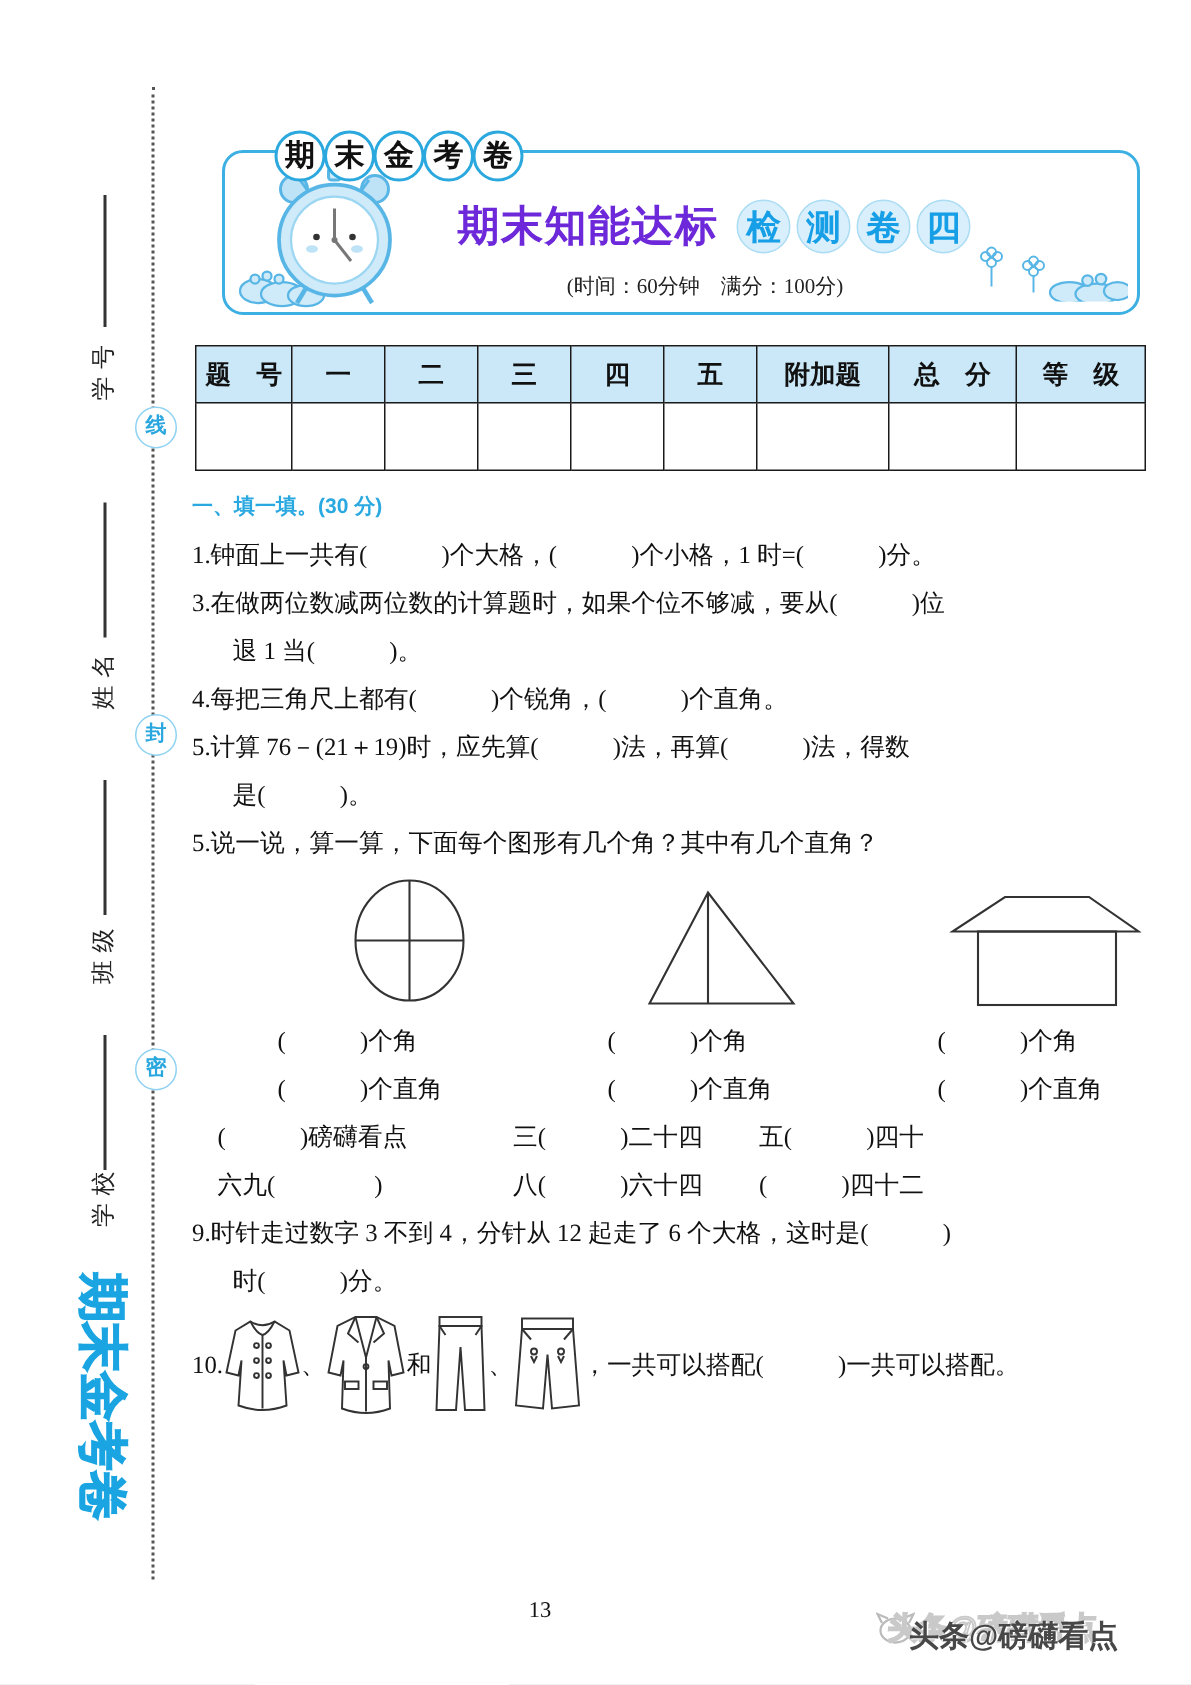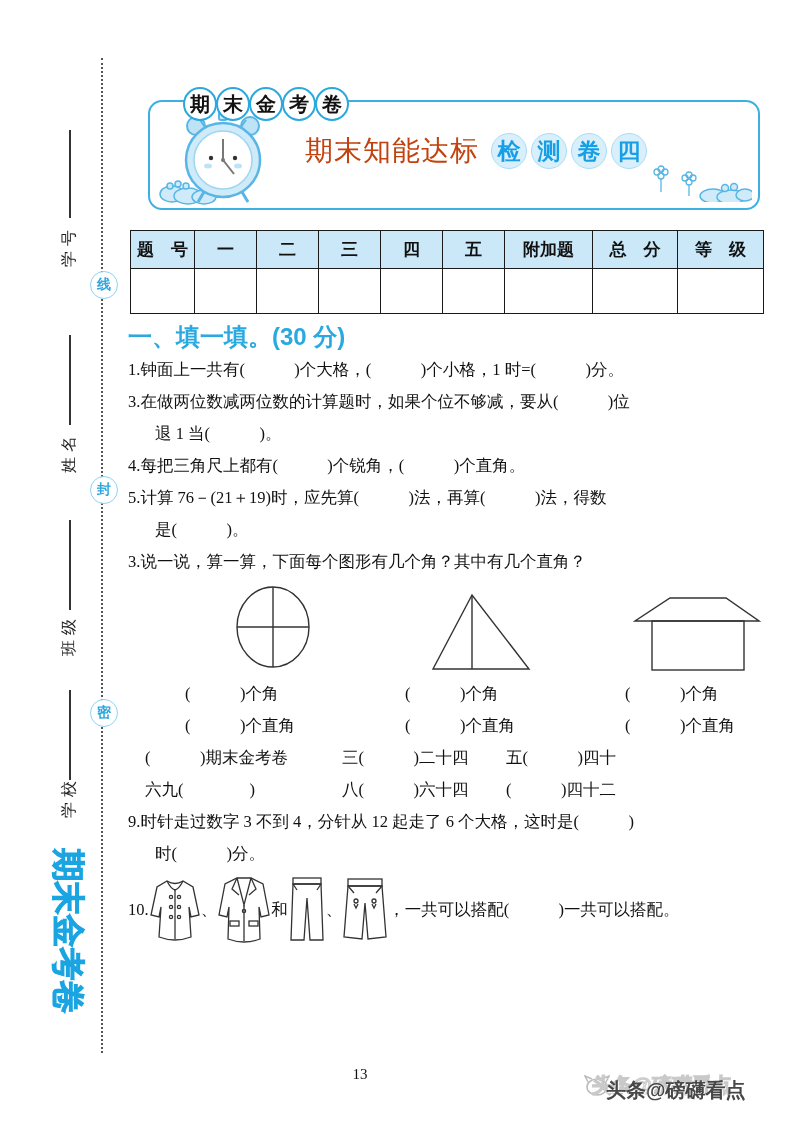--- a/index.html
+++ b/index.html
@@ -26,41 +26,41 @@
     -webkit-text-stroke:1px #1aa5e2; }
   
   .head-box { position:absolute; left:148px; top:100px; width:612px; height:110px;
     border:2.5px solid #3cb0e2; border-radius:14px; background:#fff; }
   .badge-row { position:absolute; left:183px; top:87px; display:flex; }
   .badge-circle { width:34px; height:34px; border-radius:50%; background:#fff;
     border:2px solid #2ba8de; margin-right:-1px; text-align:center;
     font-size:20px; font-weight:bold; line-height:31px; color:#111; }
   .title-row { position:absolute; left:155px; top:30px; display:flex; align-items:center; }
   .title-main { font-family:"Liberation Sans","DejaVu Sans",sans-serif;
-    font-weight:normal; font-size:28px; color:#c2410c; letter-spacing:1px; margin-right:8px; }
+    font-weight:bold; font-size:28px; color:#6d28d9; letter-spacing:1px; margin-right:8px; }
   .title-blue-circle { width:36px; height:36px; border-radius:50%; background:#d9effb;
     border:1.5px solid #aadcf4; color:#169fe6; font-weight:bold; font-size:23px;
     text-align:center; line-height:34px; margin-left:4px;
     font-family:"Liberation Sans","DejaVu Sans",sans-serif; }
   .subtitle { position:absolute; left:155px; top:80px; width:330px; text-align:center;
     font-size:14px; color:#222; }
   .clock-wrap { position:absolute; left:8px; top:8px; }
   .corner-decor { position:absolute; right:6px; bottom:2px; }
   
   .score-table { position:absolute; left:130px; top:230px; border-collapse:collapse;
     table-layout:fixed; }
   .score-table td { border:1.5px solid #1a1a1a; text-align:center;
     font-size:17px; font-weight:bold; }
   .score-table .hd { background:#5ec2ee; color:#fff; }
   .score-table .r1 { background:#cae8f8; color:#111; height:38px; }
   .score-table .r2 { background:#fff; height:45px; }
   
   .content { position:absolute; left:128px; top:322px; width:644px; }
   .section-title { font-family:"Liberation Sans","DejaVu Sans",sans-serif;
-    font-weight:bold; font-size:24px; color:#29a9e0; line-height:30px; margin-bottom:2px; }
+    font-weight:bold; font-size:14px; color:#29a9e0; line-height:30px; margin-bottom:2px; }
   .q { font-size:16.5px; line-height:32px; white-space:pre-wrap;
     padding-left:27px; text-indent:-27px; }
   .shapes-row { position:relative; height:100px; }
   .shapes-row svg { position:absolute; }
   .ans-row { position:relative; height:32px; font-size:16.5px; line-height:32px; }
   .ans-row span { position:absolute; }
   .a1 { left:57px; } .a2 { left:277px; } .a3 { left:497px; }
   .q8-row { position:relative; height:32px; font-size:16.5px; line-height:32px; }
   .q8-row span { position:absolute; }
   .b1 { left:17px; } .b2 { left:214px; } .b3 { left:378px; }
@@ -141,20 +141,21 @@
         <circle cx="65" cy="50" r="2" fill="#777"></circle>
       </svg>
     </div>
     <div class="title-row">
       <span class="title-main">期末知能达标</span>
       <span class="title-blue-circle">检</span>
       <span class="title-blue-circle">测</span>
       <span class="title-blue-circle">卷</span>
       <span class="title-blue-circle">四</span>
     </div>
+    <div class="subtitle">(时间：60分钟　满分：100分)</div>
     <div class="corner-decor">
       <svg width="105" height="38" viewBox="0 0 105 38">
         <g stroke="#58b6e6" stroke-width="1.3" fill="none">
           <circle cx="14" cy="12" r="3"></circle>
             <circle cx="10" cy="8" r="3"></circle>
             <circle cx="18" cy="8" r="3"></circle>
             <circle cx="14" cy="5" r="3"></circle>
           <line x1="14" y1="15" x2="14" y2="28"></line>
           <circle cx="42" cy="18" r="3"></circle>
             <circle cx="38" cy="14" r="3"></circle>
@@ -220,21 +221,21 @@
 
   <div class="content">
     <div class="section-title">一、填一填。(30 分)</div>
 
     <p class="q">1.钟面上一共有(　　　)个大格，(　　　)个小格，1 时=(　　　)分。</p>
     <p class="q">3.在做两位数减两位数的计算题时，如果个位不够减，要从(　　　)位
 退 1 当(　　　)。</p>
     <p class="q">4.每把三角尺上都有(　　　)个锐角，(　　　)个直角。</p>
     <p class="q">5.计算 76－(21＋19)时，应先算(　　　)法，再算(　　　)法，得数
 是(　　　)。</p>
-    <p class="q">3.说一说，算一算，下面每个图形有几个角？其中有几个直角？</p>
+    <p class="q">5.说一说，算一算，下面每个图形有几个角？其中有几个直角？</p>
 
     <div class="shapes-row">
       <svg style="left:106px; top:6px;" width="78" height="86" viewBox="0 0 78 86">
         <ellipse cx="39" cy="43" rx="36" ry="40" fill="none" stroke="#333" stroke-width="1.4"></ellipse>
         <line x1="39" y1="3" x2="39" y2="83" stroke="#333" stroke-width="1.4"></line>
         <line x1="3" y1="43" x2="75" y2="43" stroke="#333" stroke-width="1.4"></line>
       </svg>
       <svg style="left:297px; top:14px;" width="110" height="80" viewBox="0 0 110 80">
         <polygon points="47,3 8,77 104,77" fill="none" stroke="#333" stroke-width="1.4"></polygon>
         <line x1="47" y1="3" x2="47" y2="77" stroke="#333" stroke-width="1.4"></line>
@@ -250,21 +251,21 @@
       <span class="a2">(　　　)个角</span>
       <span class="a3">(　　　)个角</span>
     </div>
     <div class="ans-row">
       <span class="a1">(　　　)个直角</span>
       <span class="a2">(　　　)个直角</span>
       <span class="a3">(　　　)个直角</span>
     </div>
 
     <div class="q8-row">
-      <span class="b1">(　　　)期末金考卷</span>
+      <span class="b1">(　　　)磅礴看点</span>
       <span class="b2">三(　　　)二十四</span>
       <span class="b3">五(　　　)四十</span>
     </div>
     <div class="q8-row">
       <span class="b1">六九(　　　　)</span>
       <span class="b2">八(　　　)六十四</span>
       <span class="b3">(　　　)四十二</span>
     </div>
 
     <p class="q">9.时针走过数字 3 不到 4，分针从 12 起走了 6 个大格，这时是(　　　)

